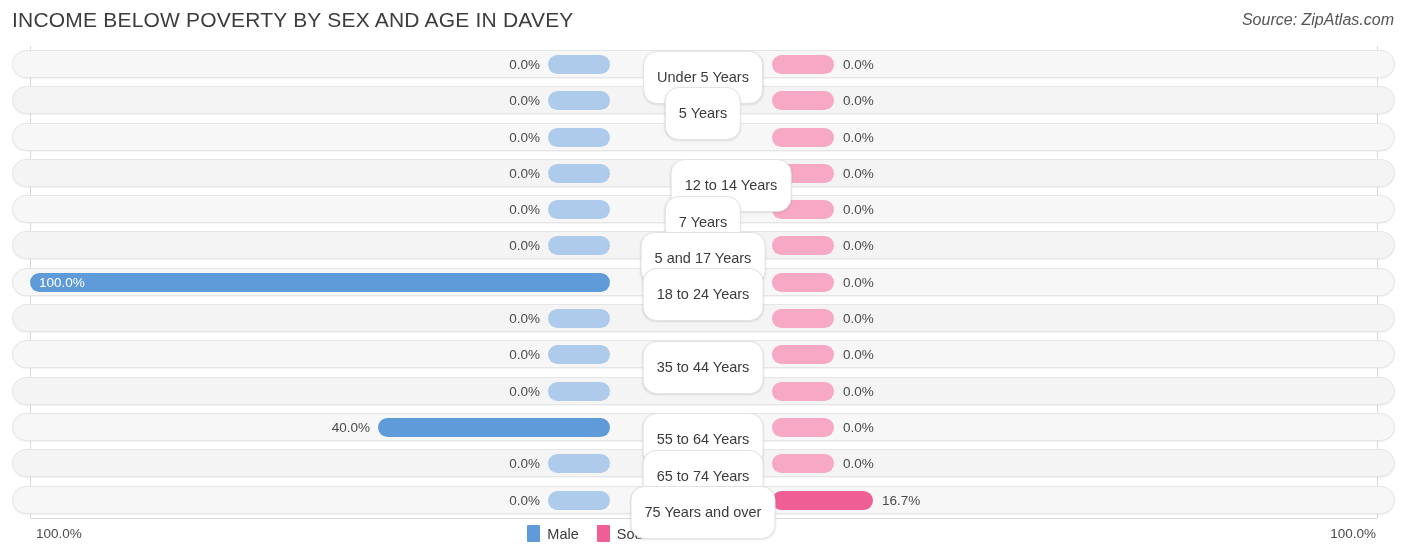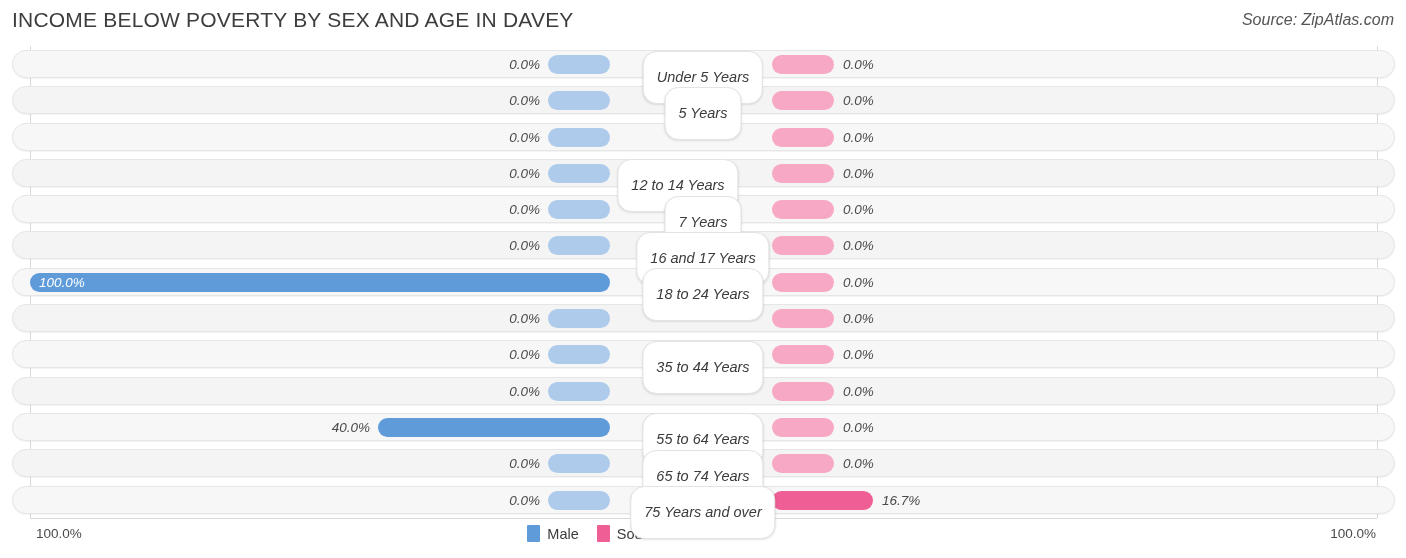--- a/index.html
+++ b/index.html
@@ -60,21 +60,20 @@
     background: #d9d9d9;
     z-index: 0;
   }
   .axis-left  { left: 30px; }
   .axis-right { left: 1377px; }
 
   .rows {
     position: absolute;
     top: 0; left: 0;
     width: 1406px;
-    font-style: italic;
   }
   .row {
     position: relative;
     height: 36.3px;
   }
   
   .track {
     position: absolute;
     left: 12px;
     right: 11px;
@@ -227,37 +226,37 @@
         <div class="val val-male" style="right: 866px;">0.0%</div>
         <div class="bar bar-female" style="left: 772px; width: 62px;"></div>
         <div class="val val-female" style="left: 843px;">0.0%</div>
       </div>
       <div class="row">
         <div class="track"></div>
         <div class="bar bar-male" style="left: 548px; width: 62px;"></div>
         <div class="val val-male" style="right: 866px;">0.0%</div>
         <div class="bar bar-female" style="left: 772px; width: 62px;"></div>
         <div class="val val-female" style="left: 843px;">0.0%</div>
-        <div class="cat-pill" style="left: 678px;">12 to 14 Years</div>
+        <div class="cat-pill" style="left: 731px;">12 to 14 Years</div>
       </div>
       <div class="row">
         <div class="track"></div>
         <div class="bar bar-male" style="left: 548px; width: 62px;"></div>
         <div class="val val-male" style="right: 866px;">0.0%</div>
         <div class="bar bar-female" style="left: 772px; width: 62px;"></div>
         <div class="val val-female" style="left: 843px;">0.0%</div>
         <div class="cat-pill" style="left: 703px;">7 Years</div>
       </div>
       <div class="row">
         <div class="track"></div>
         <div class="bar bar-male" style="left: 548px; width: 62px;"></div>
         <div class="val val-male" style="right: 866px;">0.0%</div>
         <div class="bar bar-female" style="left: 772px; width: 62px;"></div>
         <div class="val val-female" style="left: 843px;">0.0%</div>
-        <div class="cat-pill" style="left: 703px;">16 and 17 Years</div>
+        <div class="cat-pill" style="left: 703px;">5 and 17 Years</div>
       </div>
       <div class="row">
         <div class="track"></div>
         <div class="bar bar-male hi" style="left: 30px; width: 580px;"></div>
         <div class="val val-male inside" style="left: 39px; text-align: left;">100.0%</div>
         <div class="bar bar-female" style="left: 772px; width: 62px;"></div>
         <div class="val val-female" style="left: 843px;">0.0%</div>
         <div class="cat-pill" style="left: 703px;">18 to 24 Years</div>
       </div>
       <div class="row">

